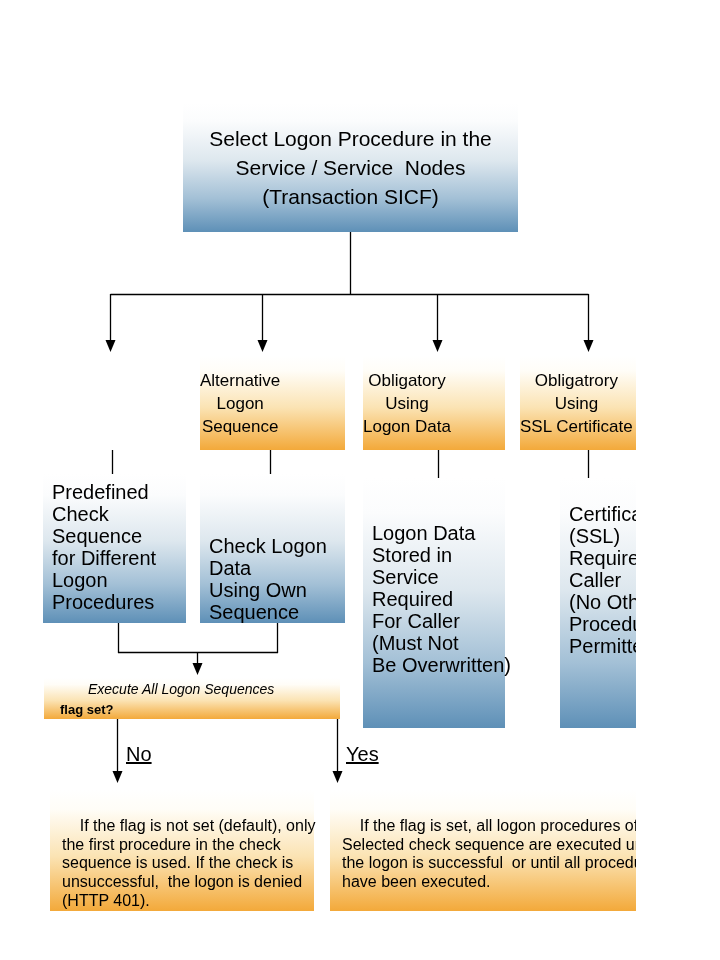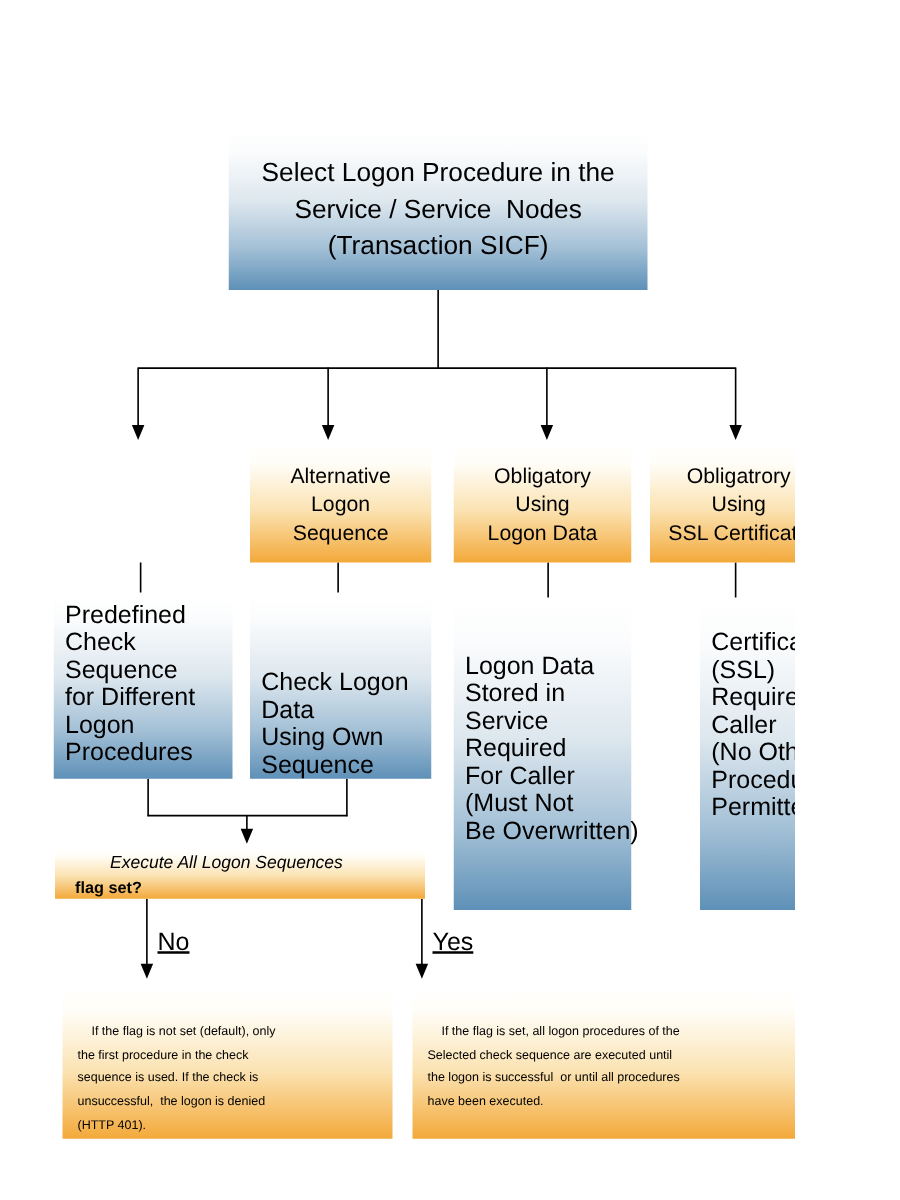--- a/index.html
+++ b/index.html
@@ -4,34 +4,34 @@
 <style>
   html,body{margin:0;padding:0;background:#ffffff;}
   .canvas{position:relative;width:594px;height:960px;background:#ffffff;overflow:hidden;
           font-family:"Liberation Sans",sans-serif;color:#000;padding-left:42px;}
   .connectors{position:absolute;left:0;top:0;pointer-events:none;}
   .box{position:absolute;box-sizing:border-box;}
   .blue{background:linear-gradient(180deg,#ffffff 0%,#fbfcfd 14%,#dde7ee 45%,#a3c0d6 74%,var(--blue-dark,#5e90b7) 100%);}
   .orange{background:linear-gradient(180deg,#ffffff 0%,#fffdf7 16%,var(--orange-mid,#fbe3b3) 55%,var(--orange-dark,#f3a93a) 100%);}
   .t-title{width:100%;font-size:21px;line-height:29px;text-align:center;white-space:pre;}
   .title-box{display:flex;align-items:center;justify-content:center;}
-  .hdr{display:flex;align-items:center;justify-content:center;}
+  .hdr{display:flex;align-items:center;}
   .t-hdr{font-size:17px;line-height:23px;text-align:center;white-space:pre;}
   .t-hdr.one{font-size:18px;}
   .t-desc{font-size:20px;line-height:22px;text-align:left;white-space:pre;}
   .d1{padding:7px 0 0 9px;}
   .d2{display:flex;align-items:flex-end;}
   .d2 .t-desc{padding-left:9px;}
   .d3{padding:44px 0 0 9px;}
   .d4{padding:25px 0 0 9px;margin-left:40px;}
   .decision{padding:1px 0 0 16px;}
   .dec1{font-size:14px;line-height:21px;font-style:italic;white-space:pre;margin-left:28px;}
   .dec2{font-size:13px;line-height:19px;font-weight:bold;white-space:pre;}
   .branch-label{position:absolute;font-size:20px;line-height:20px;white-space:pre;text-decoration:underline;}
-  .note{padding:8px 0 0 12px;font-size:10px;line-height:18.8px;white-space:pre;}
+  .note{padding:8px 0 0 12px;font-size:16px;line-height:18.8px;white-space:pre;}
 </style>
 </head>
 <body>
 
 <div class="canvas">
 
   <svg class="connectors" width="720" height="960" viewBox="0 0 720 960">
     <g stroke="#000000" stroke-width="1.3" fill="none">
       <line x1="350.5" y1="232" x2="350.5" y2="295"></line>
       <line x1="110.5" y1="294.5" x2="588.5" y2="294.5"></line>

